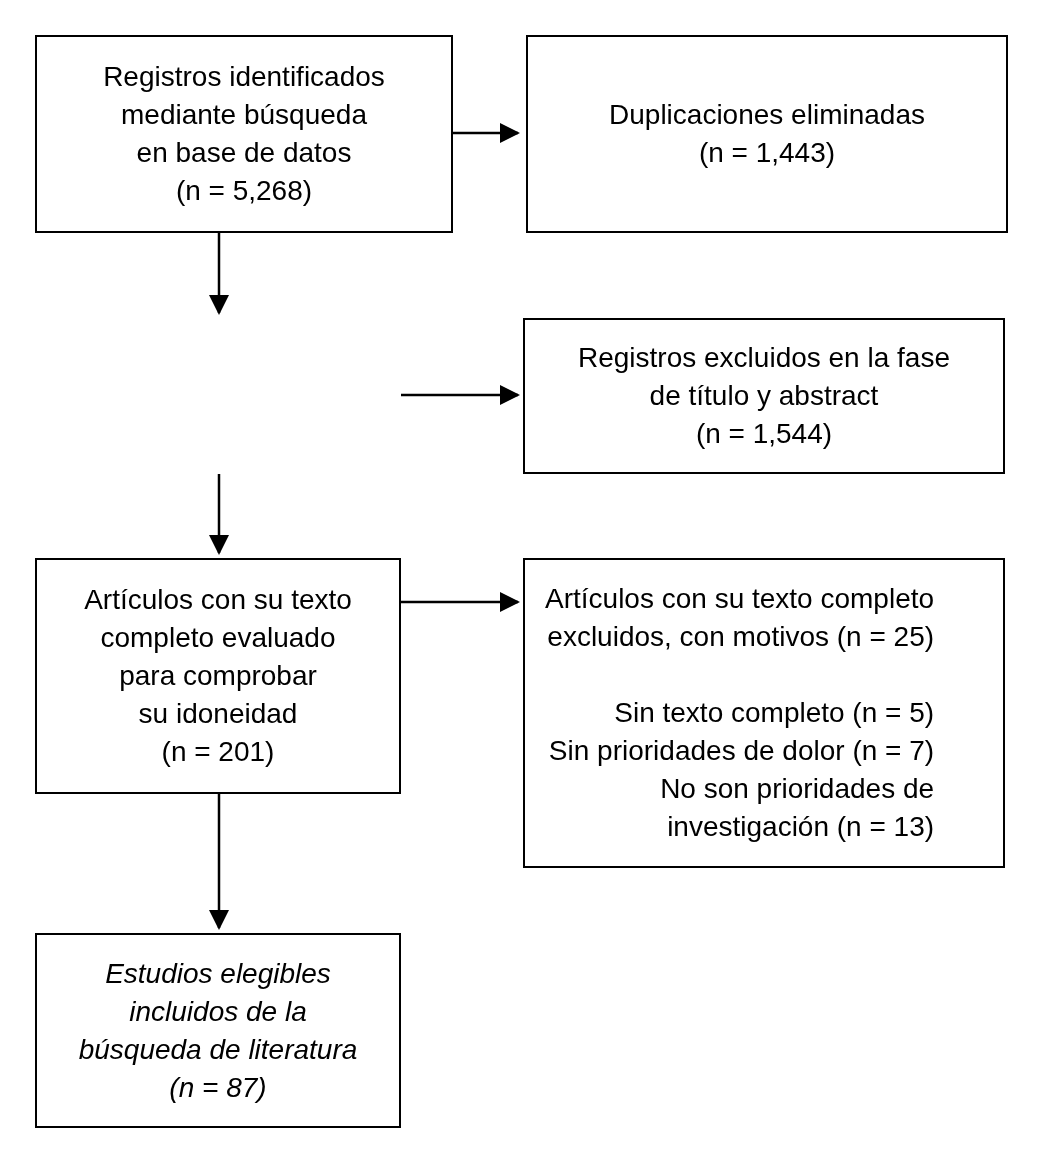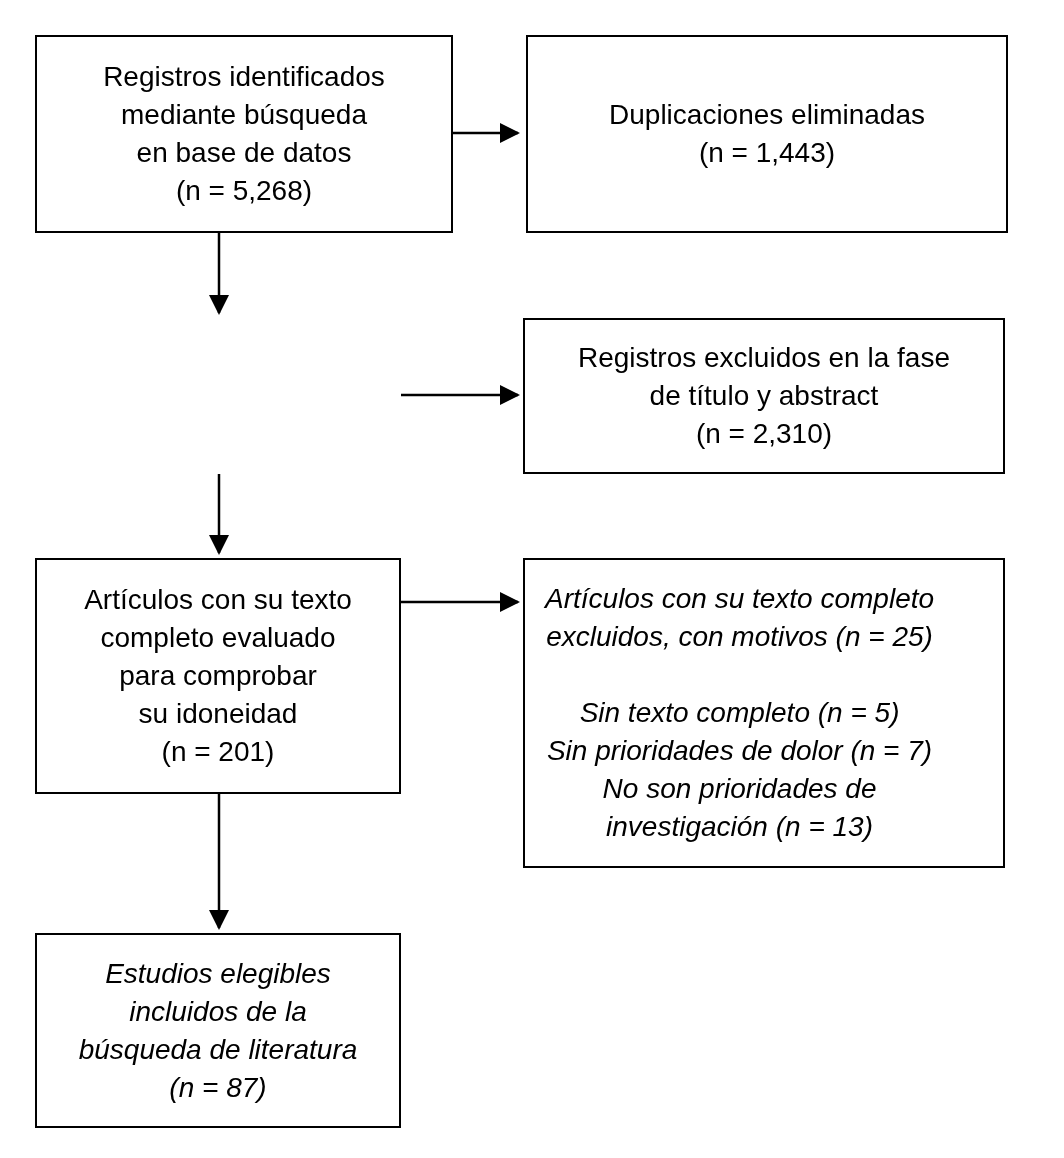--- a/index.html
+++ b/index.html
@@ -32,22 +32,21 @@
     text-align: center;
     font-size: 28px;
     line-height: 38px;
   }
   .fbox.align-left {
     justify-content: flex-start;
     padding-left: 20px;
     padding-right: 12px;
   }
   .fbox.align-left .txt {
-    text-align: center;
-    font-style: italic;
+    text-align: right;
   }
   
   #box-identified           { left: 35px;  top: 35px;  width: 418px; height: 198px; }
   #box-duplicates-removed   { left: 526px; top: 35px;  width: 482px; height: 198px; }
   #box-screened             { left: 35px;  top: 318px; width: 366px; height: 156px; }
   #box-excluded-title       { left: 523px; top: 318px; width: 482px; height: 156px; }
   #box-fulltext-assessed    { left: 35px;  top: 558px; width: 366px; height: 236px; }
   #box-fulltext-excluded    { left: 523px; top: 558px; width: 482px; height: 310px; }
   #box-included             { left: 35px;  top: 933px; width: 366px; height: 195px; font-style: italic; }
   svg.arrows {
@@ -84,21 +83,21 @@
 
   <div class="fbox" id="box-duplicates-removed">
     <div class="txt">Duplicaciones eliminadas
 (n = 1,443)</div>
   </div>
 
 
   <div class="fbox" id="box-excluded-title">
     <div class="txt">Registros excluidos en la fase
 de título y abstract
-(n = 2,310)</div>
+(n = 1,544)</div>
   </div>
 
   <div class="fbox" id="box-fulltext-assessed">
     <div class="txt">Artículos con su texto
 completo evaluado
 para comprobar
 su idoneidad
 (n = 201)</div>
   </div>
 

